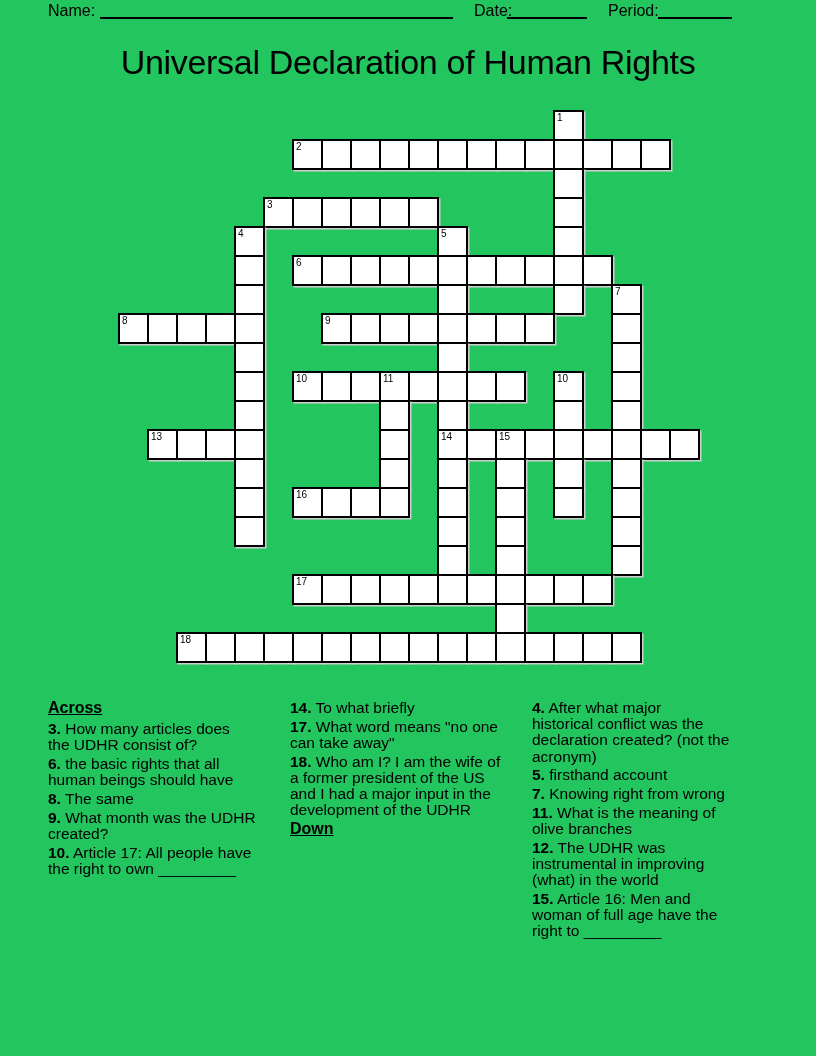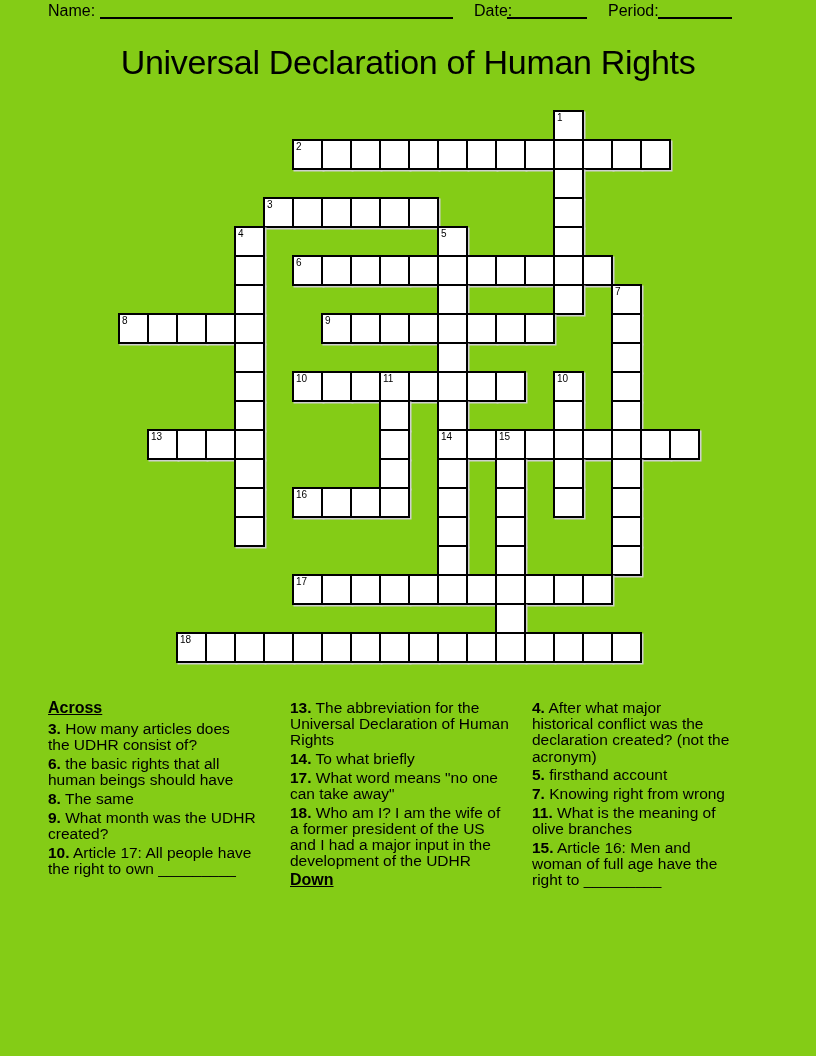--- a/index.html
+++ b/index.html
@@ -1,16 +1,16 @@
 <!DOCTYPE html>
 <html><head>
 <meta charset="utf-8">
 <style>
   html,body{margin:0;padding:0;background:#fff;}
-  .page{position:relative;width:816px;height:1056px;background:#84cc16;overflow:hidden;
+  .page{position:relative;width:816px;height:1056px;background:#22c55e;overflow:hidden;
         font-family:"Liberation Sans","DejaVu Sans",sans-serif;color:#000;}
 
   
   .hdr-label{position:absolute;top:2px;font-size:16px;}
   #name-label{left:48px;}
   #date-label{left:474px;}
   #period-label{left:608px;}
   .blank{position:absolute;top:17px;height:1.8px;background:#000;}
   #name-blank{left:100px;width:353px;}
   #date-blank{left:507px;width:80px;}
@@ -217,39 +217,39 @@
 the UDHR consist of?</span></p>
       <p class="clue"><b>6.</b><span class="clue-text"> the basic rights that all
 human beings should have</span></p>
       <p class="clue"><b>8.</b><span class="clue-text"> The same</span></p>
       <p class="clue"><b>9.</b><span class="clue-text"> What month was the UDHR
 created?</span></p>
       <p class="clue"><b>10.</b><span class="clue-text"> Article 17: All people have
 the right to own _________</span></p>
     </div>
   <div class="clue-col" id="clue-col-2">
-      <p class="clue"><b>13.</b><span class="clue-text"> The abbreviation for the
-Universal Declaration of Human
-Rights</span></p>
       <p class="clue"><b>14.</b><span class="clue-text"> To what briefly</span></p>
       <p class="clue"><b>17.</b><span class="clue-text"> What word means "no one
 can take away"</span></p>
       <p class="clue"><b>18.</b><span class="clue-text"> Who am I? I am the wife of
 a former president of the US
 and I had a major input in the
 development of the UDHR</span></p>
       <div class="clue-head">Down</div>
     </div>
   <div class="clue-col" id="clue-col-3">
       <p class="clue"><b>4.</b><span class="clue-text"> After what major
 historical conflict was the
 declaration created? (not the
 acronym)</span></p>
       <p class="clue"><b>5.</b><span class="clue-text"> firsthand account</span></p>
       <p class="clue"><b>7.</b><span class="clue-text"> Knowing right from wrong</span></p>
       <p class="clue"><b>11.</b><span class="clue-text"> What is the meaning of
 olive branches</span></p>
+      <p class="clue"><b>12.</b><span class="clue-text"> The UDHR was
+instrumental in improving
+(what) in the world</span></p>
       <p class="clue"><b>15.</b><span class="clue-text"> Article 16: Men and
 woman of full age have the
 right to _________</span></p>
     </div>
 
 </div>
 
 </body></html>

